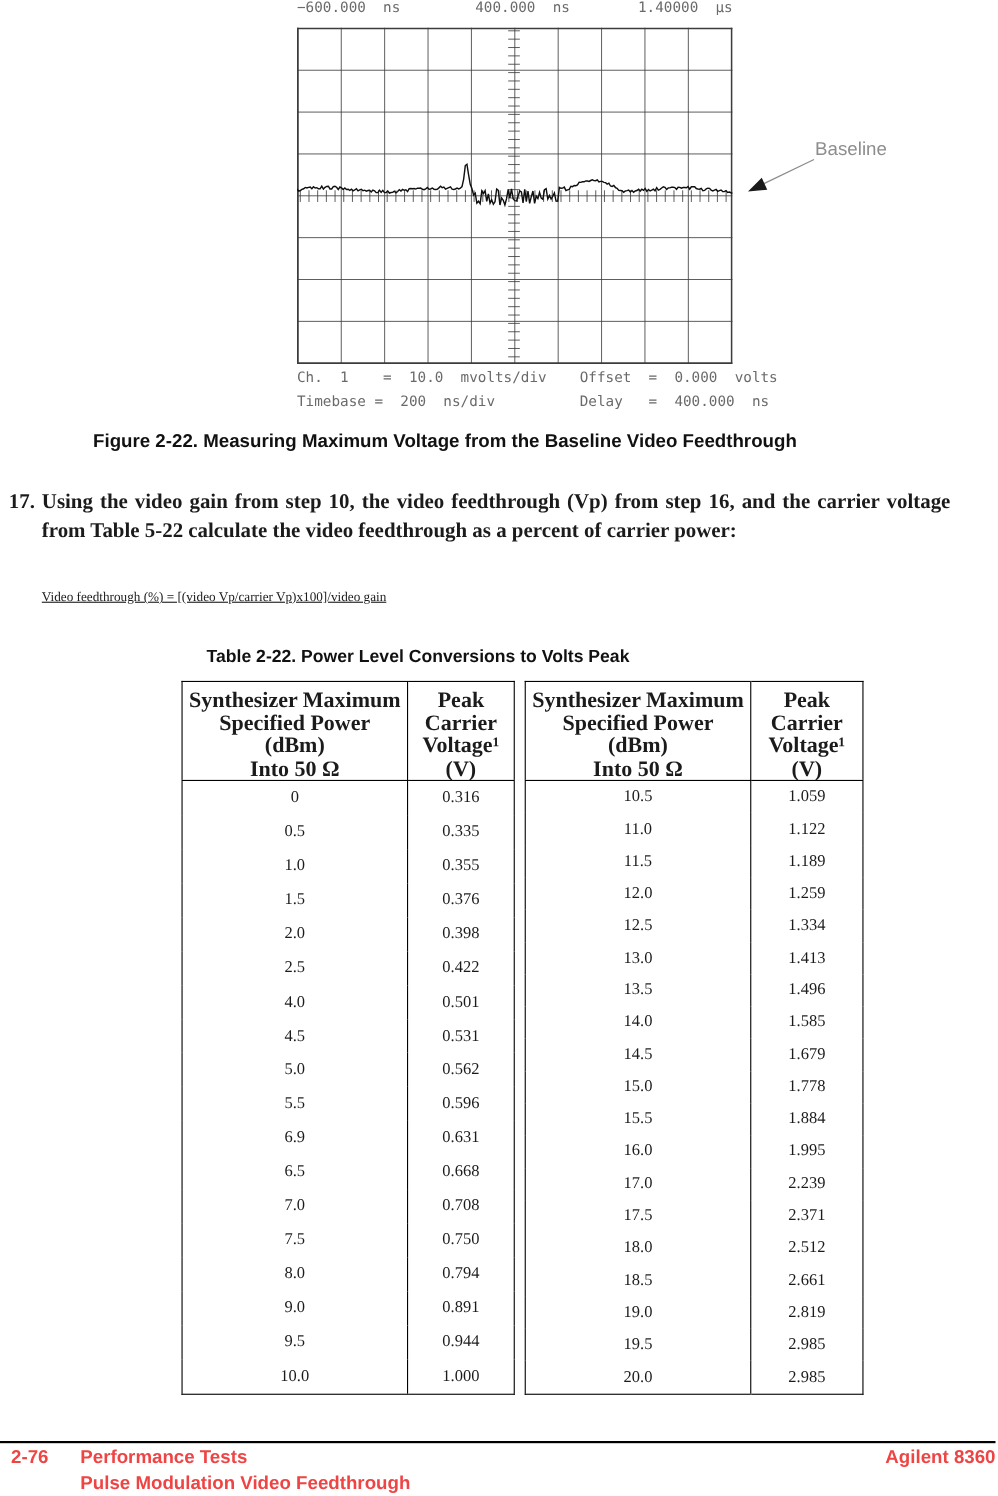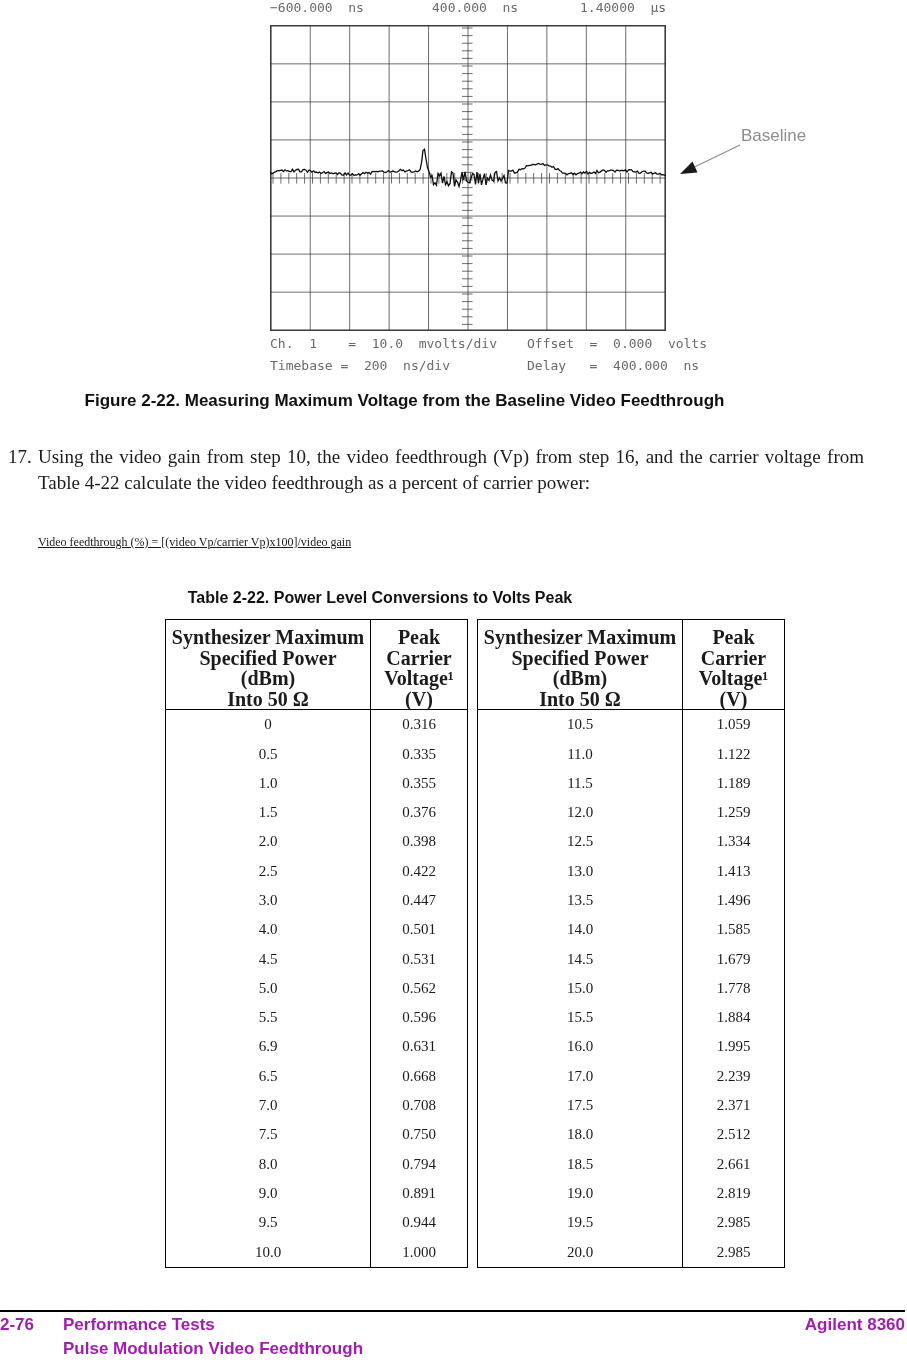--- a/index.html
+++ b/index.html
@@ -10,40 +10,40 @@
   .mono{font-family:"DejaVu Sans Mono",monospace;font-size:13px;color:#6a6a6a;
         white-space:pre;position:absolute;}
   .scope-svg{position:absolute;left:270px;top:25px;}
   .arrow-svg{position:absolute;left:660px;top:128px;}
   .baseline-label{position:absolute;left:741px;top:126px;
         font-family:"Liberation Sans",sans-serif;font-size:17px;color:#8d8d8d;}
   .caption{position:absolute;left:0;top:391px;width:809px;text-align:center;
         font-family:"Liberation Sans",sans-serif;font-weight:bold;font-size:17px;color:#111;}
 
   
-  .step{position:absolute;left:8px;top:444px;width:856px;font-size:19px;line-height:26px;}
+  .step{position:absolute;left:8px;top:444px;width:856px;font-size:19px;line-height:26px;font-weight:bold;}
   .step-number{position:absolute;left:0;top:0;}
   .step-text{margin-left:30px;text-align:justify;}
   .formula{position:absolute;left:38px;top:535px;font-size:12px;text-decoration:underline;}
 
   
   .table-title{position:absolute;left:0;top:589px;width:760px;text-align:center;
         font-family:"Liberation Sans",sans-serif;font-weight:bold;font-size:16px;color:#111;}
   .tables{position:absolute;left:165px;top:619px;display:flex;gap:9px;}
   table.conv{border-collapse:collapse;border:1.6px solid #000;table-layout:fixed;height:649px;}
   table.conv th:first-child, table.conv td:first-child{border-right:1.2px solid #000;}
   table.conv thead th{font-weight:bold;font-size:20px;line-height:20.5px;vertical-align:top;
         padding:7px 2px 0 2px;border-bottom:1.2px solid #000;text-align:center;}
   table.conv tbody td{font-size:15px;text-align:center;height:26.6px;padding:0;}
   table.conv tr.filler-row td{height:auto;}
 
   
   .footer-rule{position:absolute;left:0;top:1310px;width:905px;height:1.5px;background:#000;}
   .footer-item{position:absolute;font-family:"Liberation Sans",sans-serif;
-        font-weight:bold;font-size:17px;color:#a21caf;white-space:pre;}
+        font-weight:bold;font-size:17px;color:#ef4444;white-space:pre;margin-left:10px;}
 </style>
 </head>
 <body>
 
 <div class="page">
 
   <div class="mono" style="left:270px;top:0px">−600.000  ns</div>
   <div class="mono" style="left:432px;top:0px">400.000  ns</div>
   <div class="mono" style="left:580px;top:0px">1.40000  µs</div>
 
@@ -169,21 +169,21 @@
 
   <div class="mono" style="left:270px;top:336px">Ch.  1    =  10.0  mvolts/div</div>
   <div class="mono" style="left:527px;top:336px">Offset  =  0.000  volts</div>
   <div class="mono" style="left:270px;top:358px">Timebase =  200  ns/div</div>
   <div class="mono" style="left:527px;top:358px">Delay   =  400.000  ns</div>
 
   <div class="caption">Figure 2-22. Measuring Maximum Voltage from the Baseline Video Feedthrough</div>
 
   <div class="step">
     <span class="step-number">17.</span>
-    <div class="step-text">Using the video gain from step 10, the video feedthrough (Vp) from step 16, and the carrier voltage from Table 4-22 calculate the video feedthrough as a percent of carrier power:</div>
+    <div class="step-text">Using the video gain from step 10, the video feedthrough (Vp) from step 16, and the carrier voltage from Table 5-22 calculate the video feedthrough as a percent of carrier power:</div>
   </div>
   <div class="formula">Video feedthrough (%) = [(video Vp/carrier Vp)x100]/video gain</div>
 
   <div class="table-title">Table 2-22. Power Level Conversions to Volts Peak</div>
 
   <div class="tables">
 
     <table class="conv" style="width:303px">
       <colgroup>
           <col style="width:205px">
@@ -224,24 +224,20 @@
           </tr>
           <tr>
             <td>2.0</td>
             <td>0.398</td>
           </tr>
           <tr>
             <td>2.5</td>
             <td>0.422</td>
           </tr>
           <tr>
-            <td>3.0</td>
-            <td>0.447</td>
-          </tr>
-          <tr>
             <td>4.0</td>
             <td>0.501</td>
           </tr>
           <tr>
             <td>4.5</td>
             <td>0.531</td>
           </tr>
           <tr>
             <td>5.0</td>
             <td>0.562</td>

